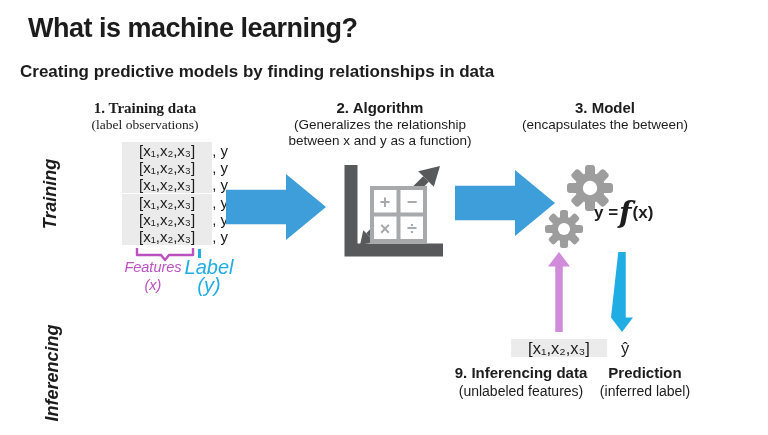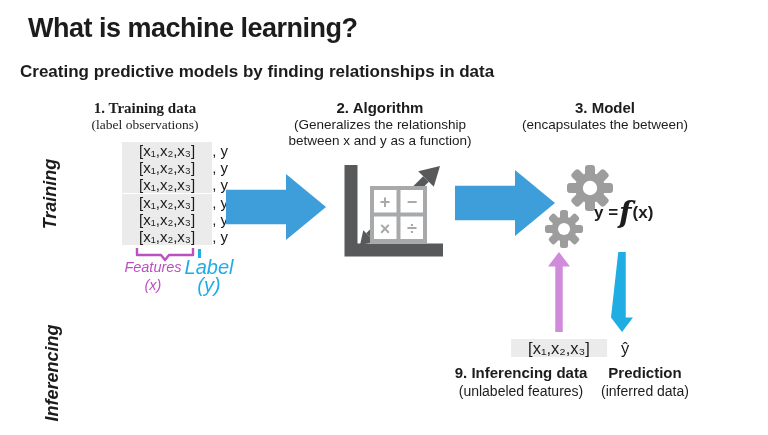--- a/index.html
+++ b/index.html
@@ -130,15 +130,15 @@
   <div class="abs down-arrow" style="left:611px;top:252px;width:22px;height:80px;"></div>
 
   <div class="center-abs val" style="left:559px;top:339px;">
     <span class="hl">[x₁,x₂,x₃]</span>
   </div>
   <div class="center-abs val" style="left:625px;top:339px;">ŷ</div>
 
   <div class="center-abs cap-t" style="left:521px;top:364px;">9. Inferencing data</div>
   <div class="center-abs cap-t" style="left:645px;top:364px;">Prediction</div>
   <div class="center-abs cap-s" style="left:521px;top:383px;">(unlabeled features)</div>
-  <div class="center-abs cap-s" style="left:645px;top:383px;">(inferred data)</div>
+  <div class="center-abs cap-s" style="left:645px;top:383px;">(inferred label)</div>
 
 </div>
 
 </body></html>

